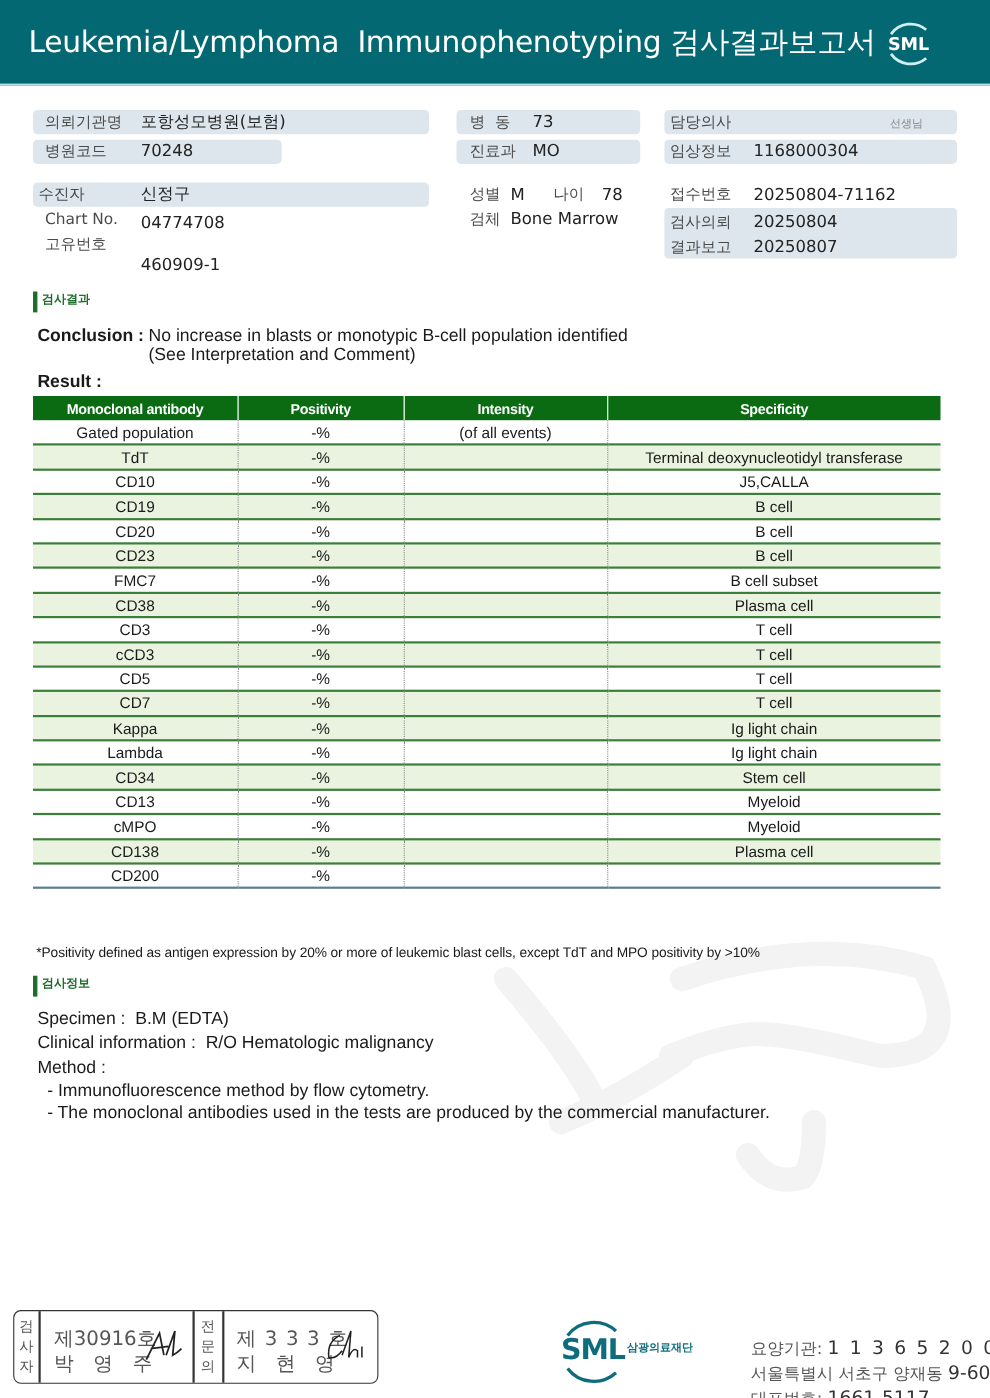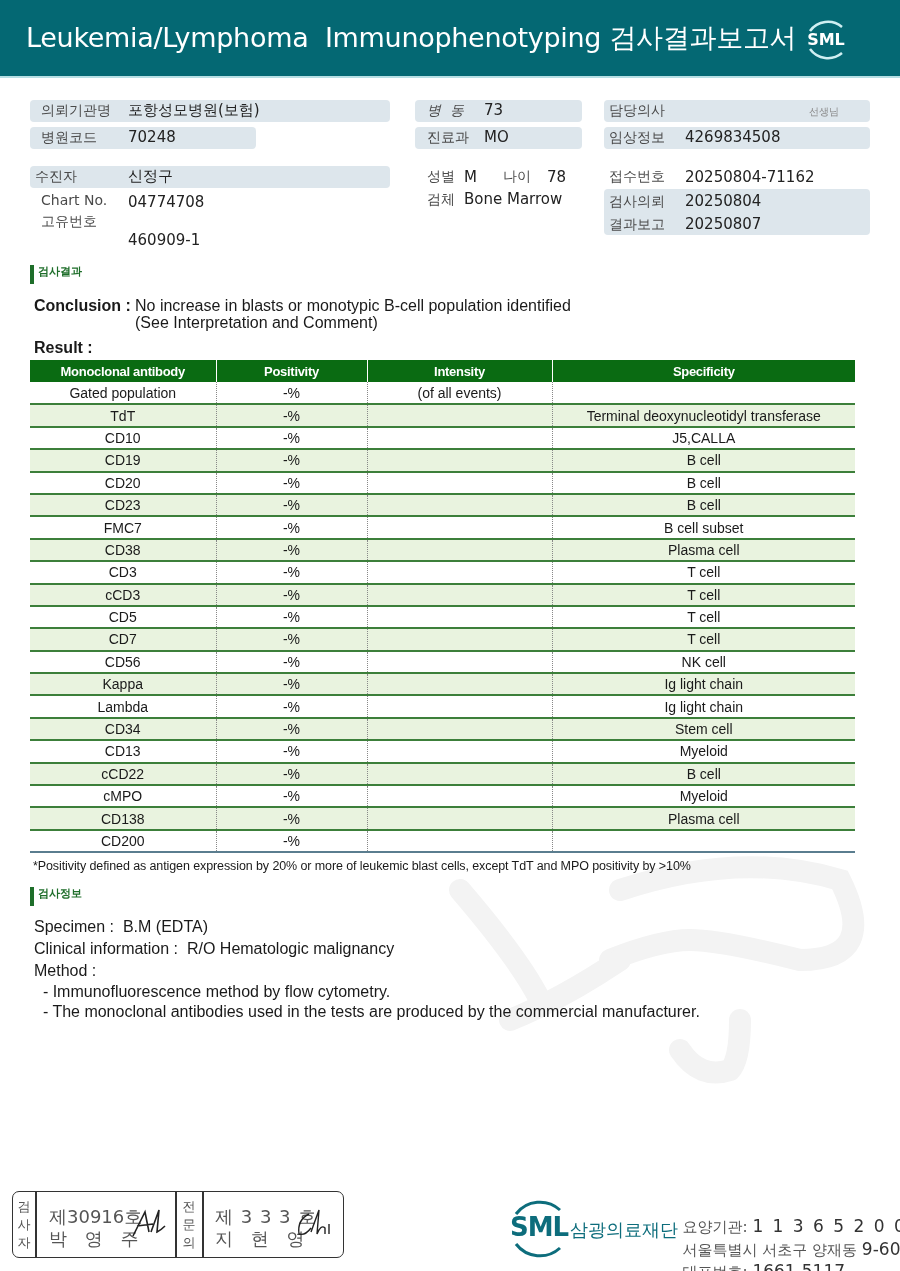--- a/index.html
+++ b/index.html
@@ -69,21 +69,21 @@
     position: absolute; left: 12px; top: 1191px; width: 332px; height: 67px;
     border: 1.5px solid #333; border-radius: 7px;
   }
   .sig-vline { position: absolute; top: 0; width: 1.5px; height: 100%; background: #333; }
   .sig-vertical { position: absolute; font-family: "DejaVu Sans", sans-serif; font-size: 13px; color: #555; line-height: 18px; width: 20px; text-align: center; }
   .sig-text { position: absolute; font-family: "DejaVu Sans", sans-serif; font-size: 18px; color: #555; white-space: pre; letter-spacing: 2px; }
   .sig-scribble { position: absolute; }
 
   
   .org-logo-text { position: absolute; left: 510px; top: 1212px; font-family: "DejaVu Sans", sans-serif; font-size: 26px; font-weight: bold; color: #0d6d7c; letter-spacing: -1px; }
-  .org-name { position: absolute; left: 570px; top: 1218px; font-family: "DejaVu Sans", sans-serif; font-size: 18px; font-weight: normal; color: #0d6d7c; white-space: nowrap; }
+  .org-name { position: absolute; left: 570px; top: 1218px; font-family: "DejaVu Sans", sans-serif; font-size: 10px; font-weight: bold; color: #0d6d7c; white-space: nowrap; }
   .org-info { position: absolute; left: 673px; font-family: "DejaVu Sans", sans-serif; font-size: 15px; color: #555; white-space: pre; }
   .org-info .v { color: #333; font-size: 17px; }
 </style>
 </head>
 <body>
 
 <svg class="watermark" viewBox="0 0 900 1271">
   <g fill="none" stroke="#f3f3f3" stroke-width="22" stroke-linecap="round">
     <path d="M620 890 Q 740 850 840 880 Q 880 960 800 960 Q 720 940 690 940 Q 660 940 610 960"></path>
     <path d="M620 960 Q 560 1000 510 1020"></path>
@@ -112,42 +112,42 @@
 <div class="info-box" style="left:30px; top:166px; width:360px;"></div>
 <span class="info-label" style="left:35px; top:168px;">수진자</span>
 <span class="info-value" style="left:128px; top:167px;">신정구</span>
 
 <span class="info-label" style="left:41px; top:192px;">Chart No.</span>
 <span class="info-value" style="left:128px; top:193px;">04774708</span>
 <span class="info-label" style="left:41px; top:213px;">고유번호</span>
 <span class="info-value" style="left:128px; top:231px;">460909-1</span>
 
 <div class="info-box" style="left:415px; top:100px; width:167px;"></div>
-<span class="info-label" style="left:427px; top:102px;font-style:italic;">병  동</span>
+<span class="info-label" style="left:427px; top:102px;">병  동</span>
 <span class="info-value" style="left:484px; top:101px;">73</span>
 
 <div class="info-box" style="left:415px; top:127px; width:167px;"></div>
 <span class="info-label" style="left:427px; top:129px;">진료과</span>
 <span class="info-value" style="left:484px; top:128px;">MO</span>
 
 <span class="info-label" style="left:427px; top:168px;">성별</span>
 <span class="info-value" style="left:464px; top:168px;">M</span>
 <span class="info-label" style="left:503px; top:168px;">나이</span>
 <span class="info-value" style="left:547px; top:168px;">78</span>
 <span class="info-label" style="left:427px; top:191px;">검체</span>
 <span class="info-value" style="left:464px; top:190px;">Bone Marrow</span>
 
 <div class="info-box" style="left:604px; top:100px; width:266px;"></div>
 <span class="info-label" style="left:609px; top:102px;">담당의사</span>
 <span class="info-value" style="left:685px; top:101px;"></span>
 <span class="small-label" style="left:809px; top:105px;">선생님</span>
 
 <div class="info-box" style="left:604px; top:127px; width:266px;"></div>
 <span class="info-label" style="left:609px; top:129px;">임상정보</span>
-<span class="info-value" style="left:685px; top:128px;">4269834508</span>
+<span class="info-value" style="left:685px; top:128px;">1168000304</span>
 
 <span class="info-label" style="left:609px; top:168px;">접수번호</span>
 <span class="info-value" style="left:685px; top:168px;">20250804-71162</span>
 
 <div class="info-box" style="left:604px; top:189px; width:266px; height:46px;"></div>
 <span class="info-label" style="left:609px; top:193px;">검사의뢰</span>
 <span class="info-value" style="left:685px; top:192px;">20250804</span>
 <span class="info-label" style="left:609px; top:216px;">결과보고</span>
 <span class="info-value" style="left:685px; top:215px;">20250807</span>
 
@@ -242,26 +242,20 @@
         <td>-%</td>
         <td></td>
         <td>T cell</td>
       </tr>
     <tr class="alt">
         <td>CD7</td>
         <td>-%</td>
         <td></td>
         <td>T cell</td>
       </tr>
-    <tr>
-        <td>CD56</td>
-        <td>-%</td>
-        <td></td>
-        <td>NK cell</td>
-      </tr>
     <tr class="alt">
         <td>Kappa</td>
         <td>-%</td>
         <td></td>
         <td>Ig light chain</td>
       </tr>
     <tr>
         <td>Lambda</td>
         <td>-%</td>
         <td></td>
@@ -271,26 +265,20 @@
         <td>CD34</td>
         <td>-%</td>
         <td></td>
         <td>Stem cell</td>
       </tr>
     <tr>
         <td>CD13</td>
         <td>-%</td>
         <td></td>
         <td>Myeloid</td>
-      </tr>
-    <tr class="alt">
-        <td>cCD22</td>
-        <td>-%</td>
-        <td></td>
-        <td>B cell</td>
       </tr>
     <tr>
         <td>cMPO</td>
         <td>-%</td>
         <td></td>
         <td>Myeloid</td>
       </tr>
     <tr class="alt">
         <td>CD138</td>
         <td>-%</td>

